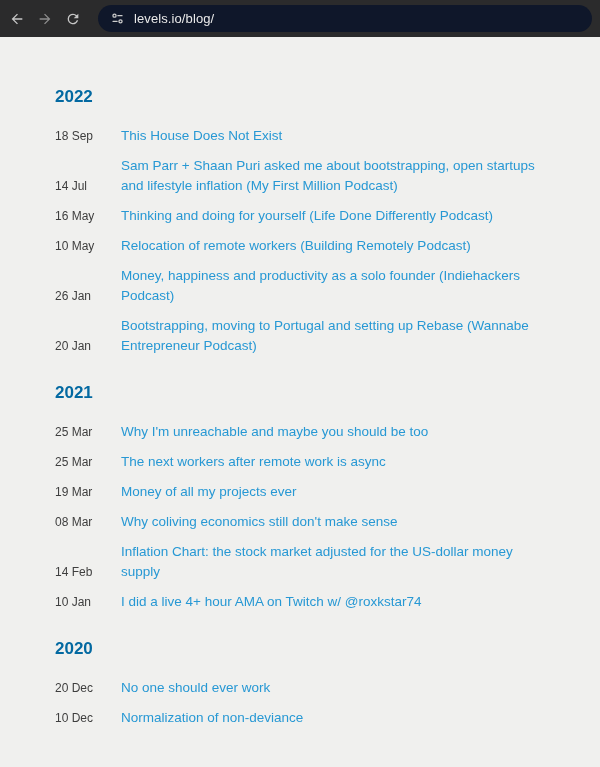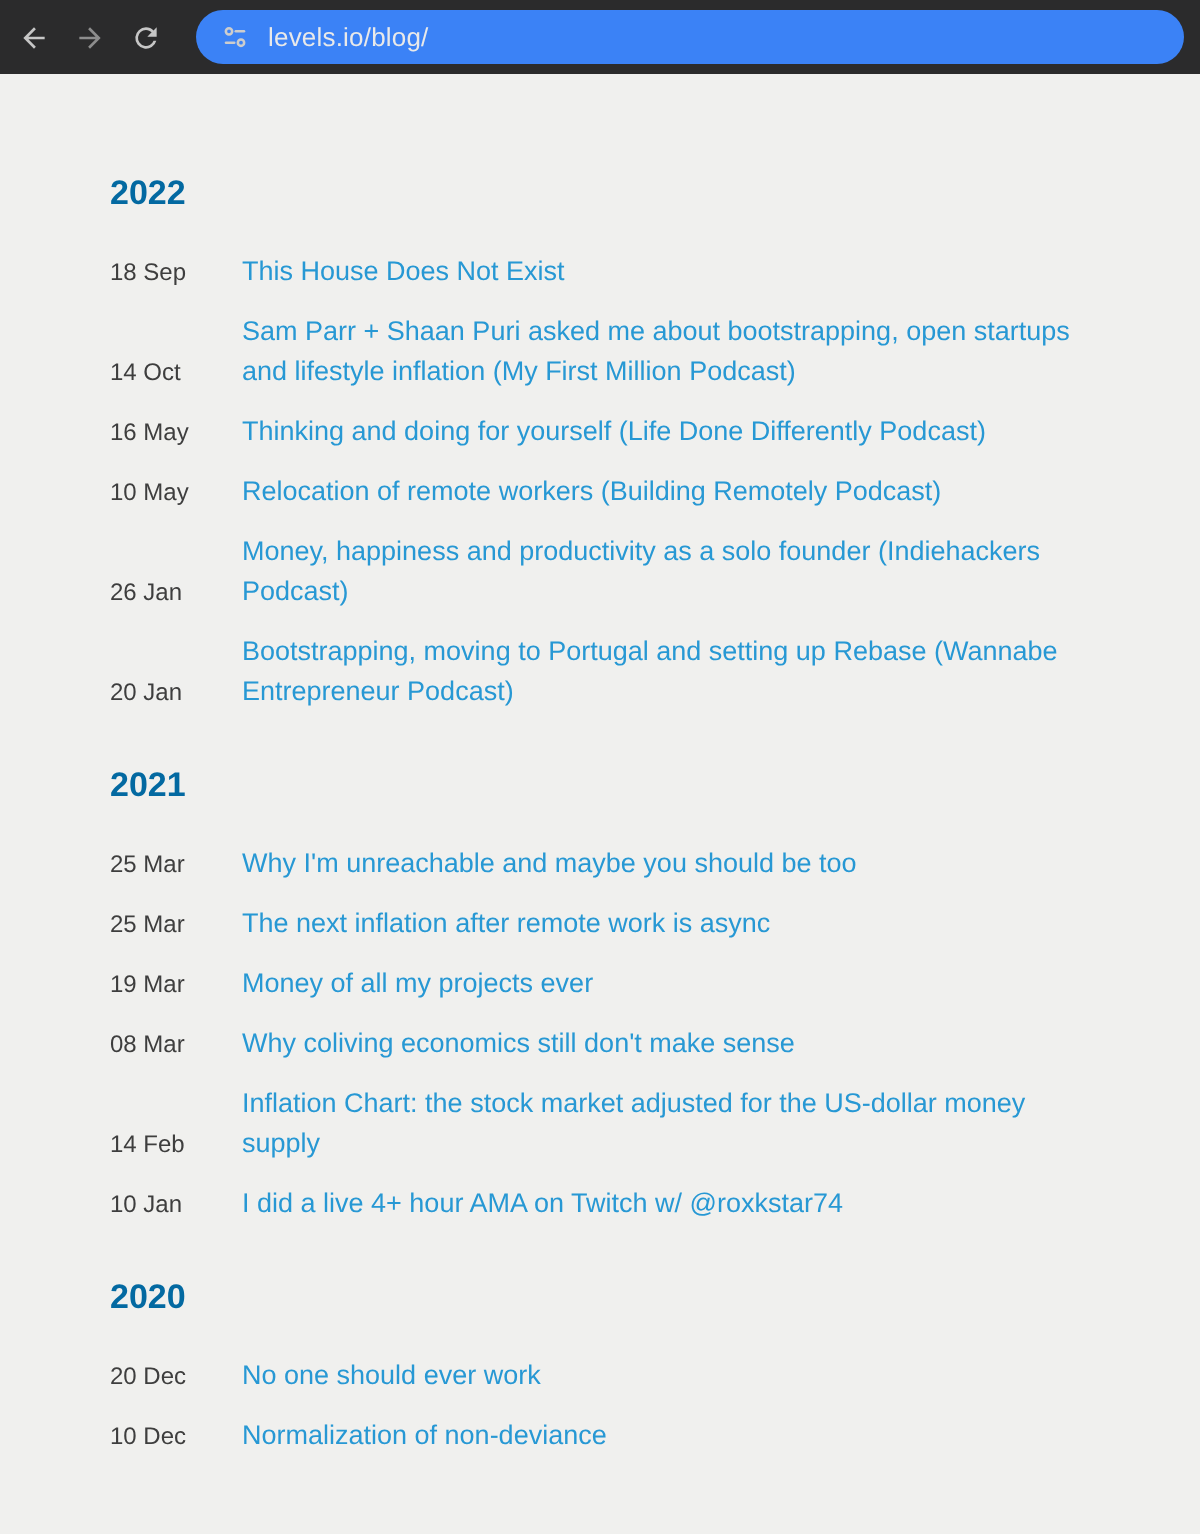--- a/index.html
+++ b/index.html
@@ -26,21 +26,21 @@
     border-radius: 50%;
     cursor: pointer;
     flex: 0 0 auto;
   }
   .nav-btn svg { width: 16px; height: 16px; fill: #c6c6c6; }
   .nav-btn.dim svg { fill: #8d8d8d; }
   .url-pill {
     flex: 1;
     height: 27px;
     margin-left: 10px;
-    background: #3b82f6;
+    background: #0f172a;
     border-radius: 14px;
     display: flex;
     align-items: center;
     padding: 0 12px;
     gap: 9px;
     cursor: text;
   }
   .pill-icon { display: flex; align-items: center; flex: 0 0 auto; cursor: pointer; }
   .pill-icon svg { width: 15px; height: 15px; }
   .url-text {
@@ -138,21 +138,21 @@
 <div class="page">
 
 
   <div class="sections-wrap">
       <h2 class="year-heading">2022</h2>
       <div class="post-row">
         <span class="post-date">18 Sep</span>
         <a class="post-link">This House Does Not Exist</a>
       </div>
       <div class="post-row">
-        <span class="post-date">14 Oct</span>
+        <span class="post-date">14 Jul</span>
         <a class="post-link">Sam Parr + Shaan Puri asked me about bootstrapping, open startups and lifestyle inflation (My First Million Podcast)</a>
       </div>
       <div class="post-row">
         <span class="post-date">16 May</span>
         <a class="post-link">Thinking and doing for yourself (Life Done Differently Podcast)</a>
       </div>
       <div class="post-row">
         <span class="post-date">10 May</span>
         <a class="post-link">Relocation of remote workers (Building Remotely Podcast)</a>
       </div>
@@ -164,21 +164,21 @@
         <span class="post-date">20 Jan</span>
         <a class="post-link">Bootstrapping, moving to Portugal and setting up Rebase (Wannabe Entrepreneur Podcast)</a>
       </div>
       <h2 class="year-heading">2021</h2>
       <div class="post-row">
         <span class="post-date">25 Mar</span>
         <a class="post-link">Why I'm unreachable and maybe you should be too</a>
       </div>
       <div class="post-row">
         <span class="post-date">25 Mar</span>
-        <a class="post-link">The next inflation after remote work is async</a>
+        <a class="post-link">The next workers after remote work is async</a>
       </div>
       <div class="post-row">
         <span class="post-date">19 Mar</span>
         <a class="post-link">Money of all my projects ever</a>
       </div>
       <div class="post-row">
         <span class="post-date">08 Mar</span>
         <a class="post-link">Why coliving economics still don't make sense</a>
       </div>
       <div class="post-row">

